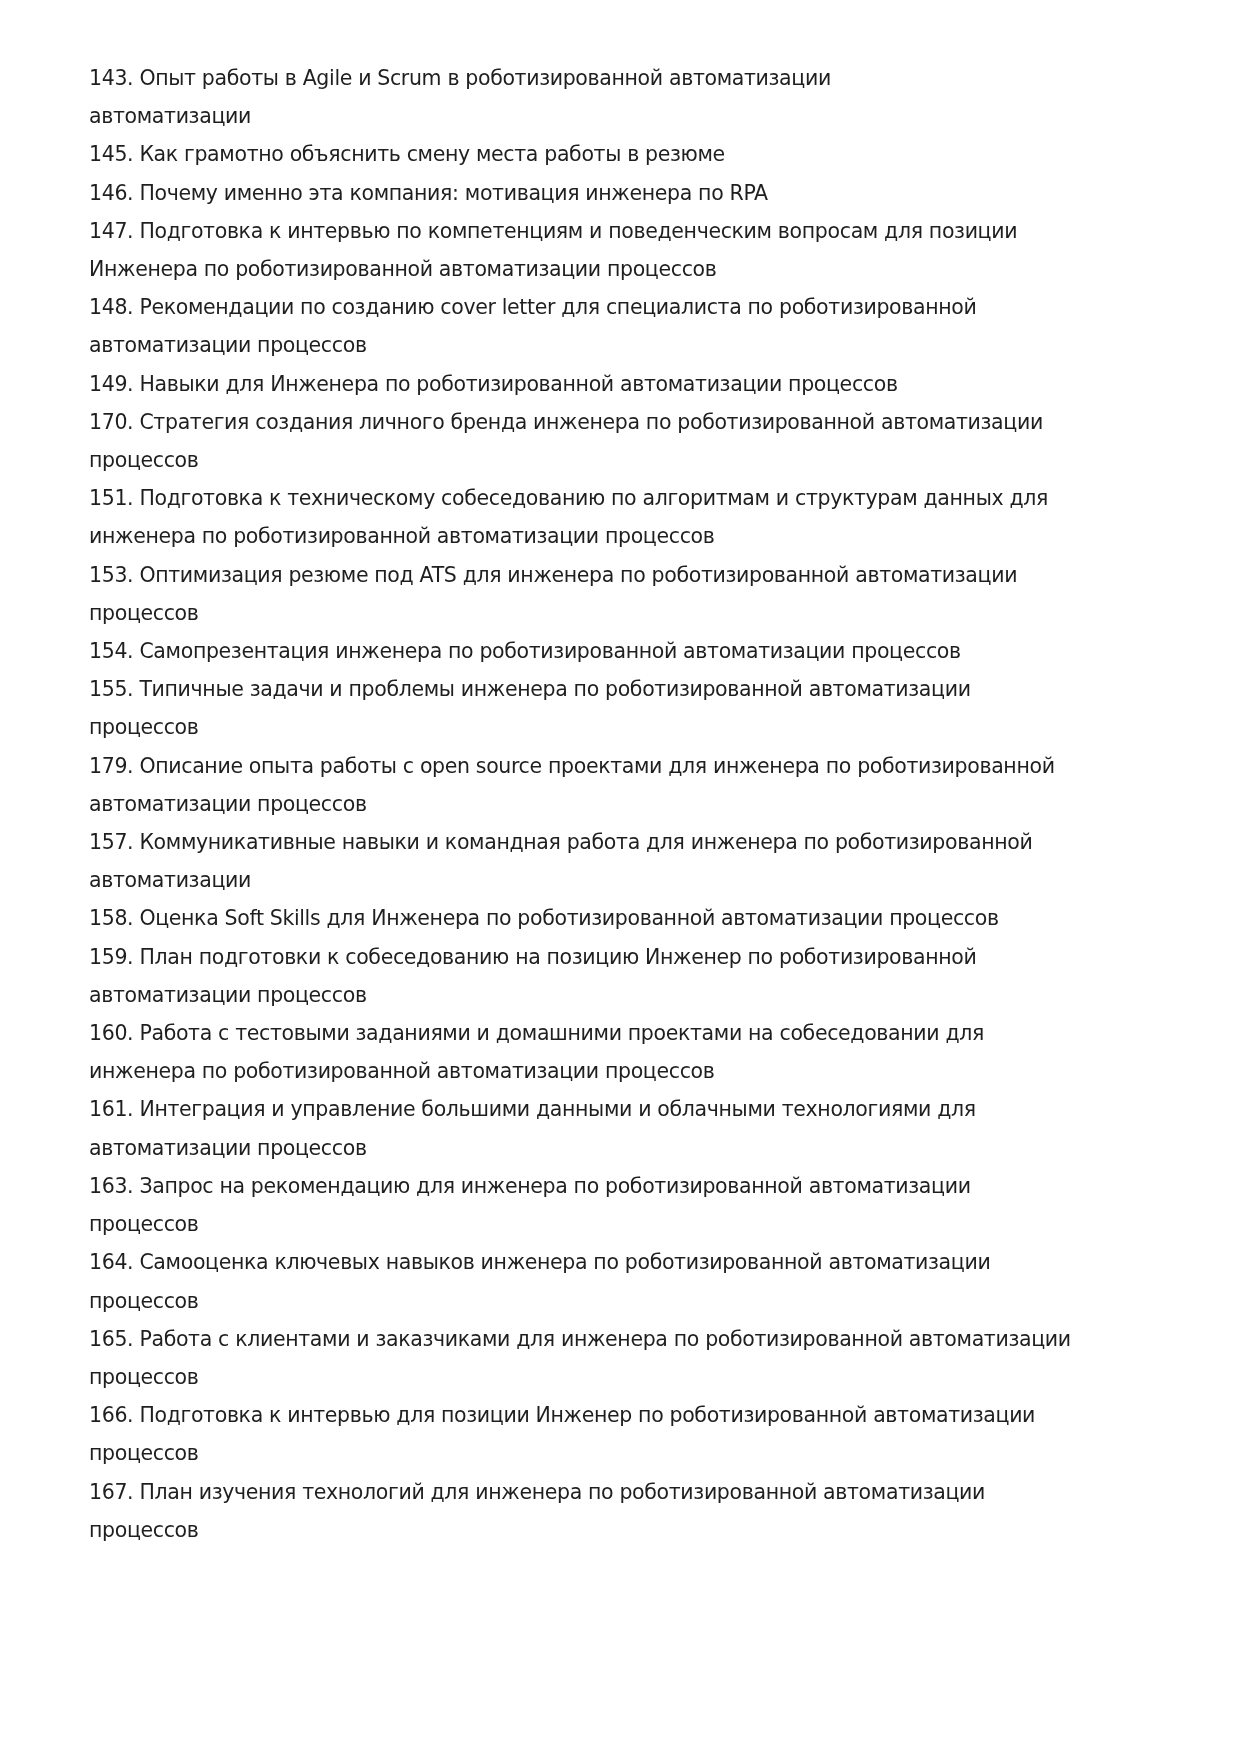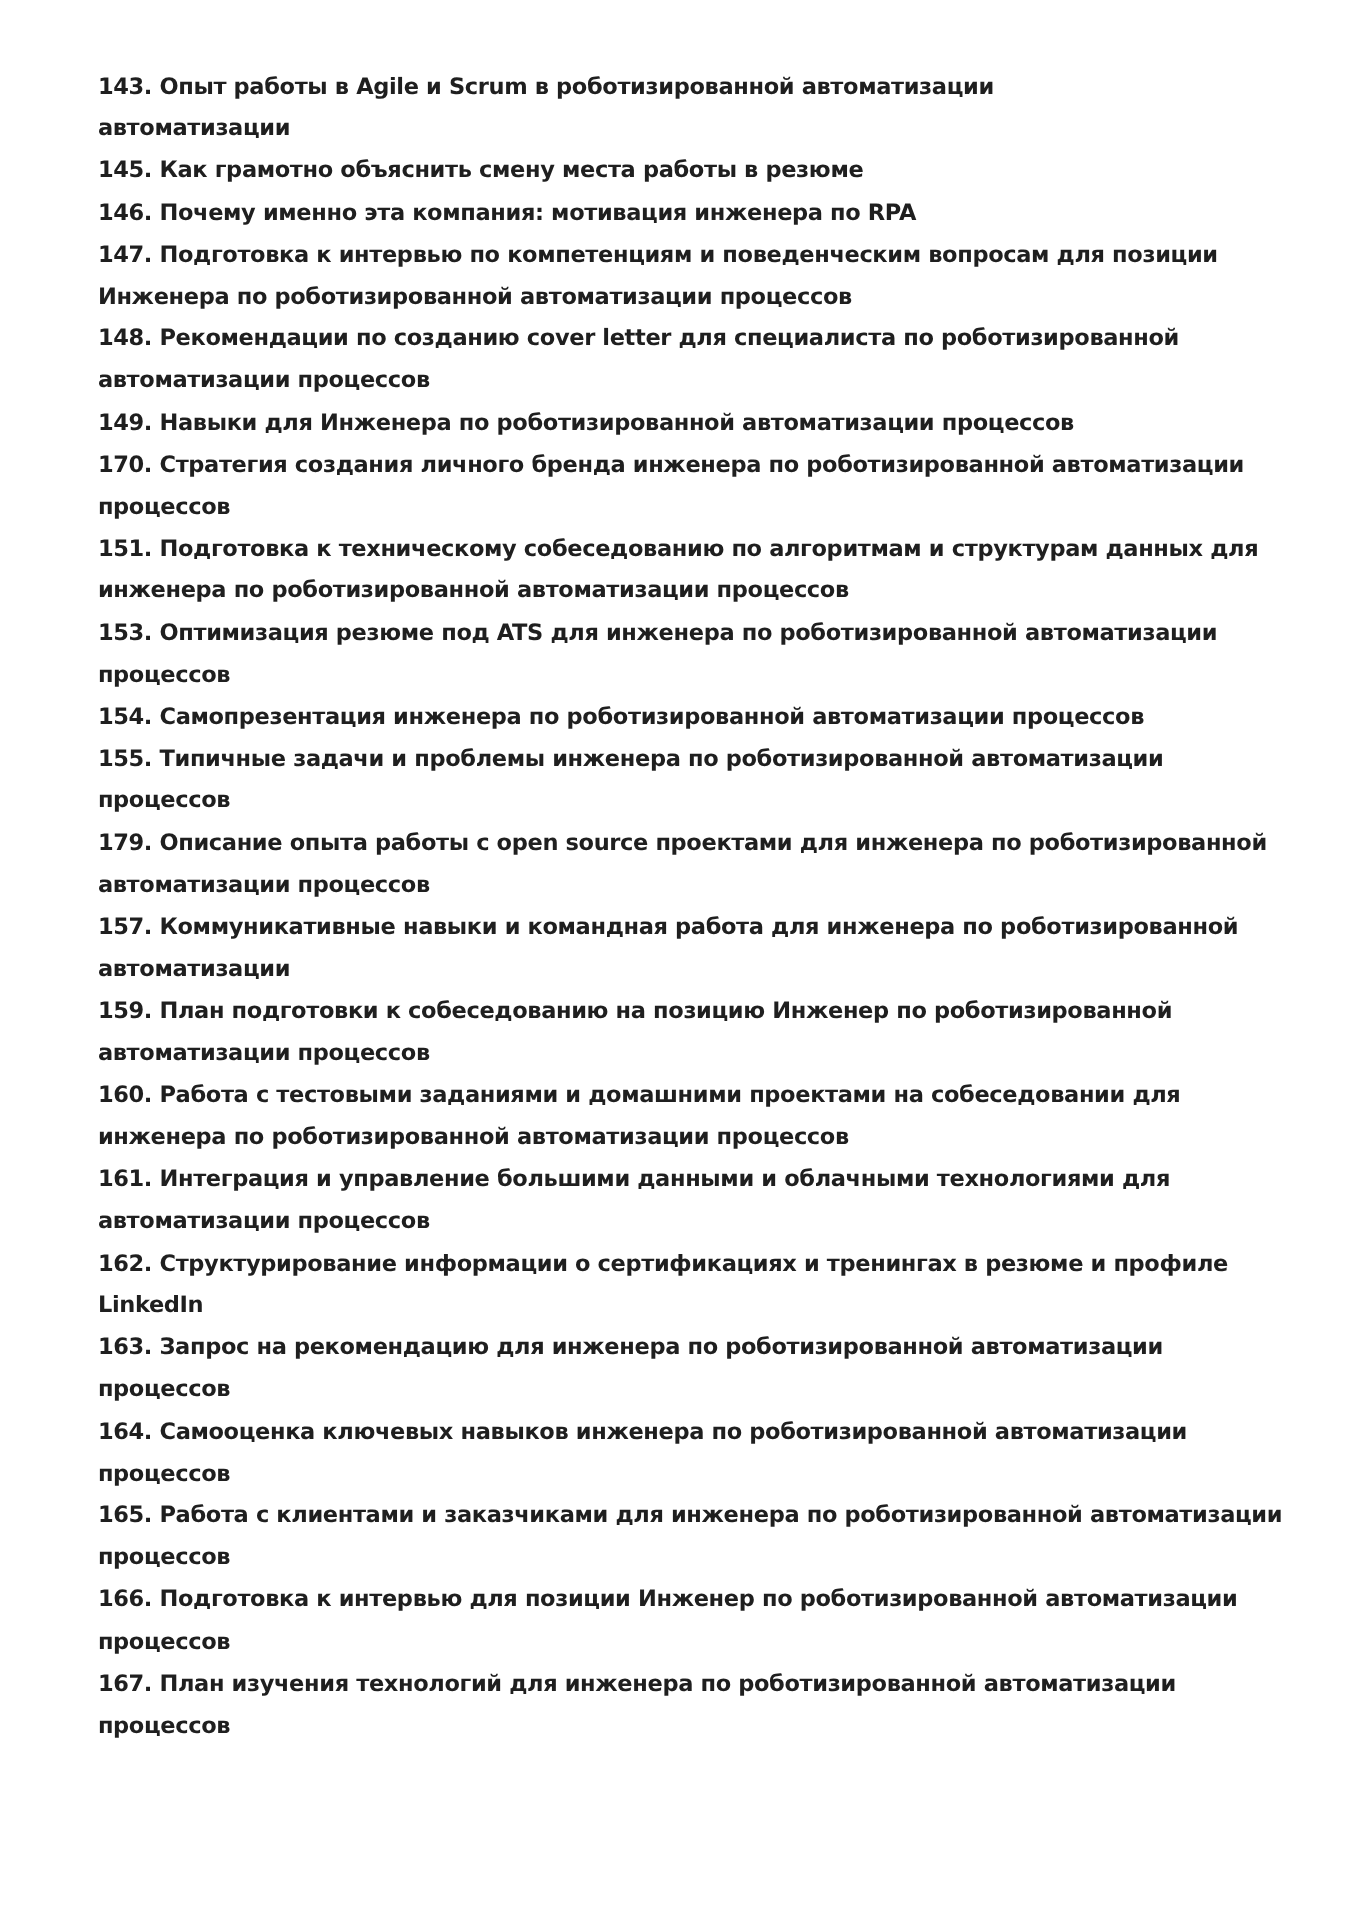--- a/index.html
+++ b/index.html
@@ -2,21 +2,20 @@
 <html><head>
 <meta charset="utf-8">
 <style>
   html, body { margin: 0; padding: 0; background: #ffffff; }
   body { width: 1239px; height: 1753px; overflow: hidden; position: relative; }
   .page {
     position: absolute; left: 89px; top: 59px; width: 1080px;
     font-family: "DejaVu Sans", "Liberation Sans", sans-serif;
     font-size: 20.5px; line-height: 38.2px; color: #1f1f1f;
     letter-spacing: -0.35px;
-    font-weight: bold;
   }
   .item { margin: 0; padding: 0; white-space: nowrap; }
   .line { display: block; }
 </style>
 </head>
 <body>
 
 <div class="page" id="list">
     <div class="item">
       <span class="line">143. Опыт работы в Agile и Scrum в роботизированной автоматизации</span>
@@ -62,34 +61,33 @@
     </div>
     <div class="item">
       <span class="line">179. Описание опыта работы с open source проектами для инженера по роботизированной</span>
       <span class="line">автоматизации процессов</span>
     </div>
     <div class="item">
       <span class="line">157. Коммуникативные навыки и командная работа для инженера по роботизированной</span>
       <span class="line">автоматизации</span>
     </div>
     <div class="item">
+      <span class="line">158. Оценка Soft Skills для Инженера по роботизированной автоматизации процессов</span>
+    </div>
+    <div class="item">
       <span class="line">159. План подготовки к собеседованию на позицию Инженер по роботизированной</span>
       <span class="line">автоматизации процессов</span>
     </div>
     <div class="item">
       <span class="line">160. Работа с тестовыми заданиями и домашними проектами на собеседовании для</span>
       <span class="line">инженера по роботизированной автоматизации процессов</span>
     </div>
     <div class="item">
       <span class="line">161. Интеграция и управление большими данными и облачными технологиями для</span>
       <span class="line">автоматизации процессов</span>
-    </div>
-    <div class="item">
-      <span class="line">162. Структурирование информации о сертификациях и тренингах в резюме и профиле</span>
-      <span class="line">LinkedIn</span>
     </div>
     <div class="item">
       <span class="line">163. Запрос на рекомендацию для инженера по роботизированной автоматизации</span>
       <span class="line">процессов</span>
     </div>
     <div class="item">
       <span class="line">164. Самооценка ключевых навыков инженера по роботизированной автоматизации</span>
       <span class="line">процессов</span>
     </div>
     <div class="item">

